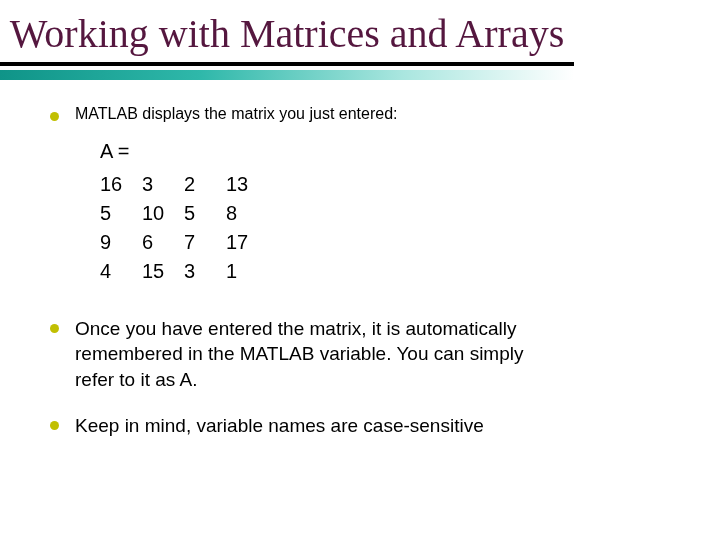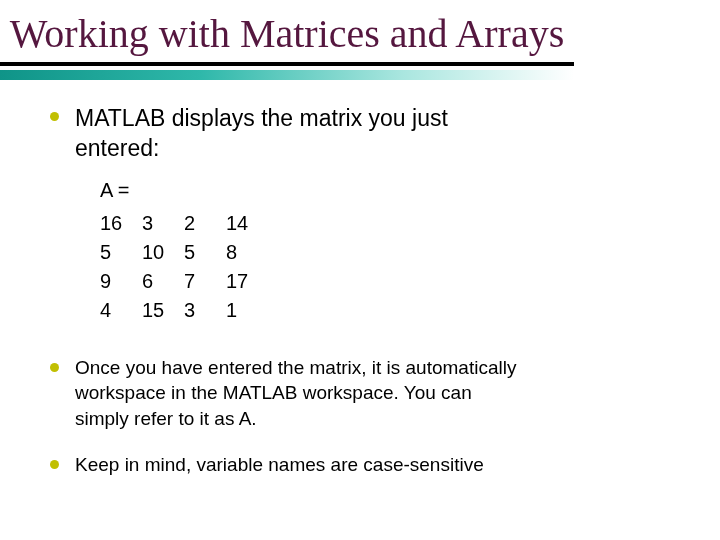--- a/index.html
+++ b/index.html
@@ -59,21 +59,21 @@
     height: 9px;
     background: #c1bf02;
     border-radius: 50%;
     flex: 0 0 auto;
     margin-top: 8px;
   }
   .bullet-text {
     color: #000;
   }
   .lead {
-    font-size: 23px;
+    font-size: 16px;
     line-height: 1.3;
   }
   .sub {
     font-size: 19px;
     line-height: 1.35;
   }
   .matrix-block {
     font-size: 20px;
     color: #000;
     margin-left: 50px;
@@ -120,21 +120,21 @@
 
     <div class="matrix-block">
       <div class="matrix-label">A =</div>
       <div class="matrix-grid">
         <table>
           <tbody>
               <tr>
             <td>16</td>
             <td>3</td>
             <td>2</td>
-            <td>14</td>
+            <td>13</td>
           </tr>
           <tr>
             <td>5</td>
             <td>10</td>
             <td>5</td>
             <td>8</td>
           </tr>
           <tr>
             <td>9</td>
             <td>6</td>
@@ -147,21 +147,21 @@
             <td>3</td>
             <td>1</td>
           </tr>
         </tbody>
           </table>
       </div>
     </div>
 
     <div class="bullet-row">
       <div class="bullet-dot"></div>
-      <div class="bullet-text sub">Once you have entered the matrix, it is automatically workspace in the MATLAB workspace. You can simply refer to it as A.</div>
+      <div class="bullet-text sub">Once you have entered the matrix, it is automatically remembered in the MATLAB variable. You can simply refer to it as A.</div>
     </div>
 
     <div class="spacer"></div>
 
     <div class="bullet-row">
       <div class="bullet-dot"></div>
       <div class="bullet-text sub">Keep in mind, variable names are case-sensitive</div>
     </div>
 
   </div>

